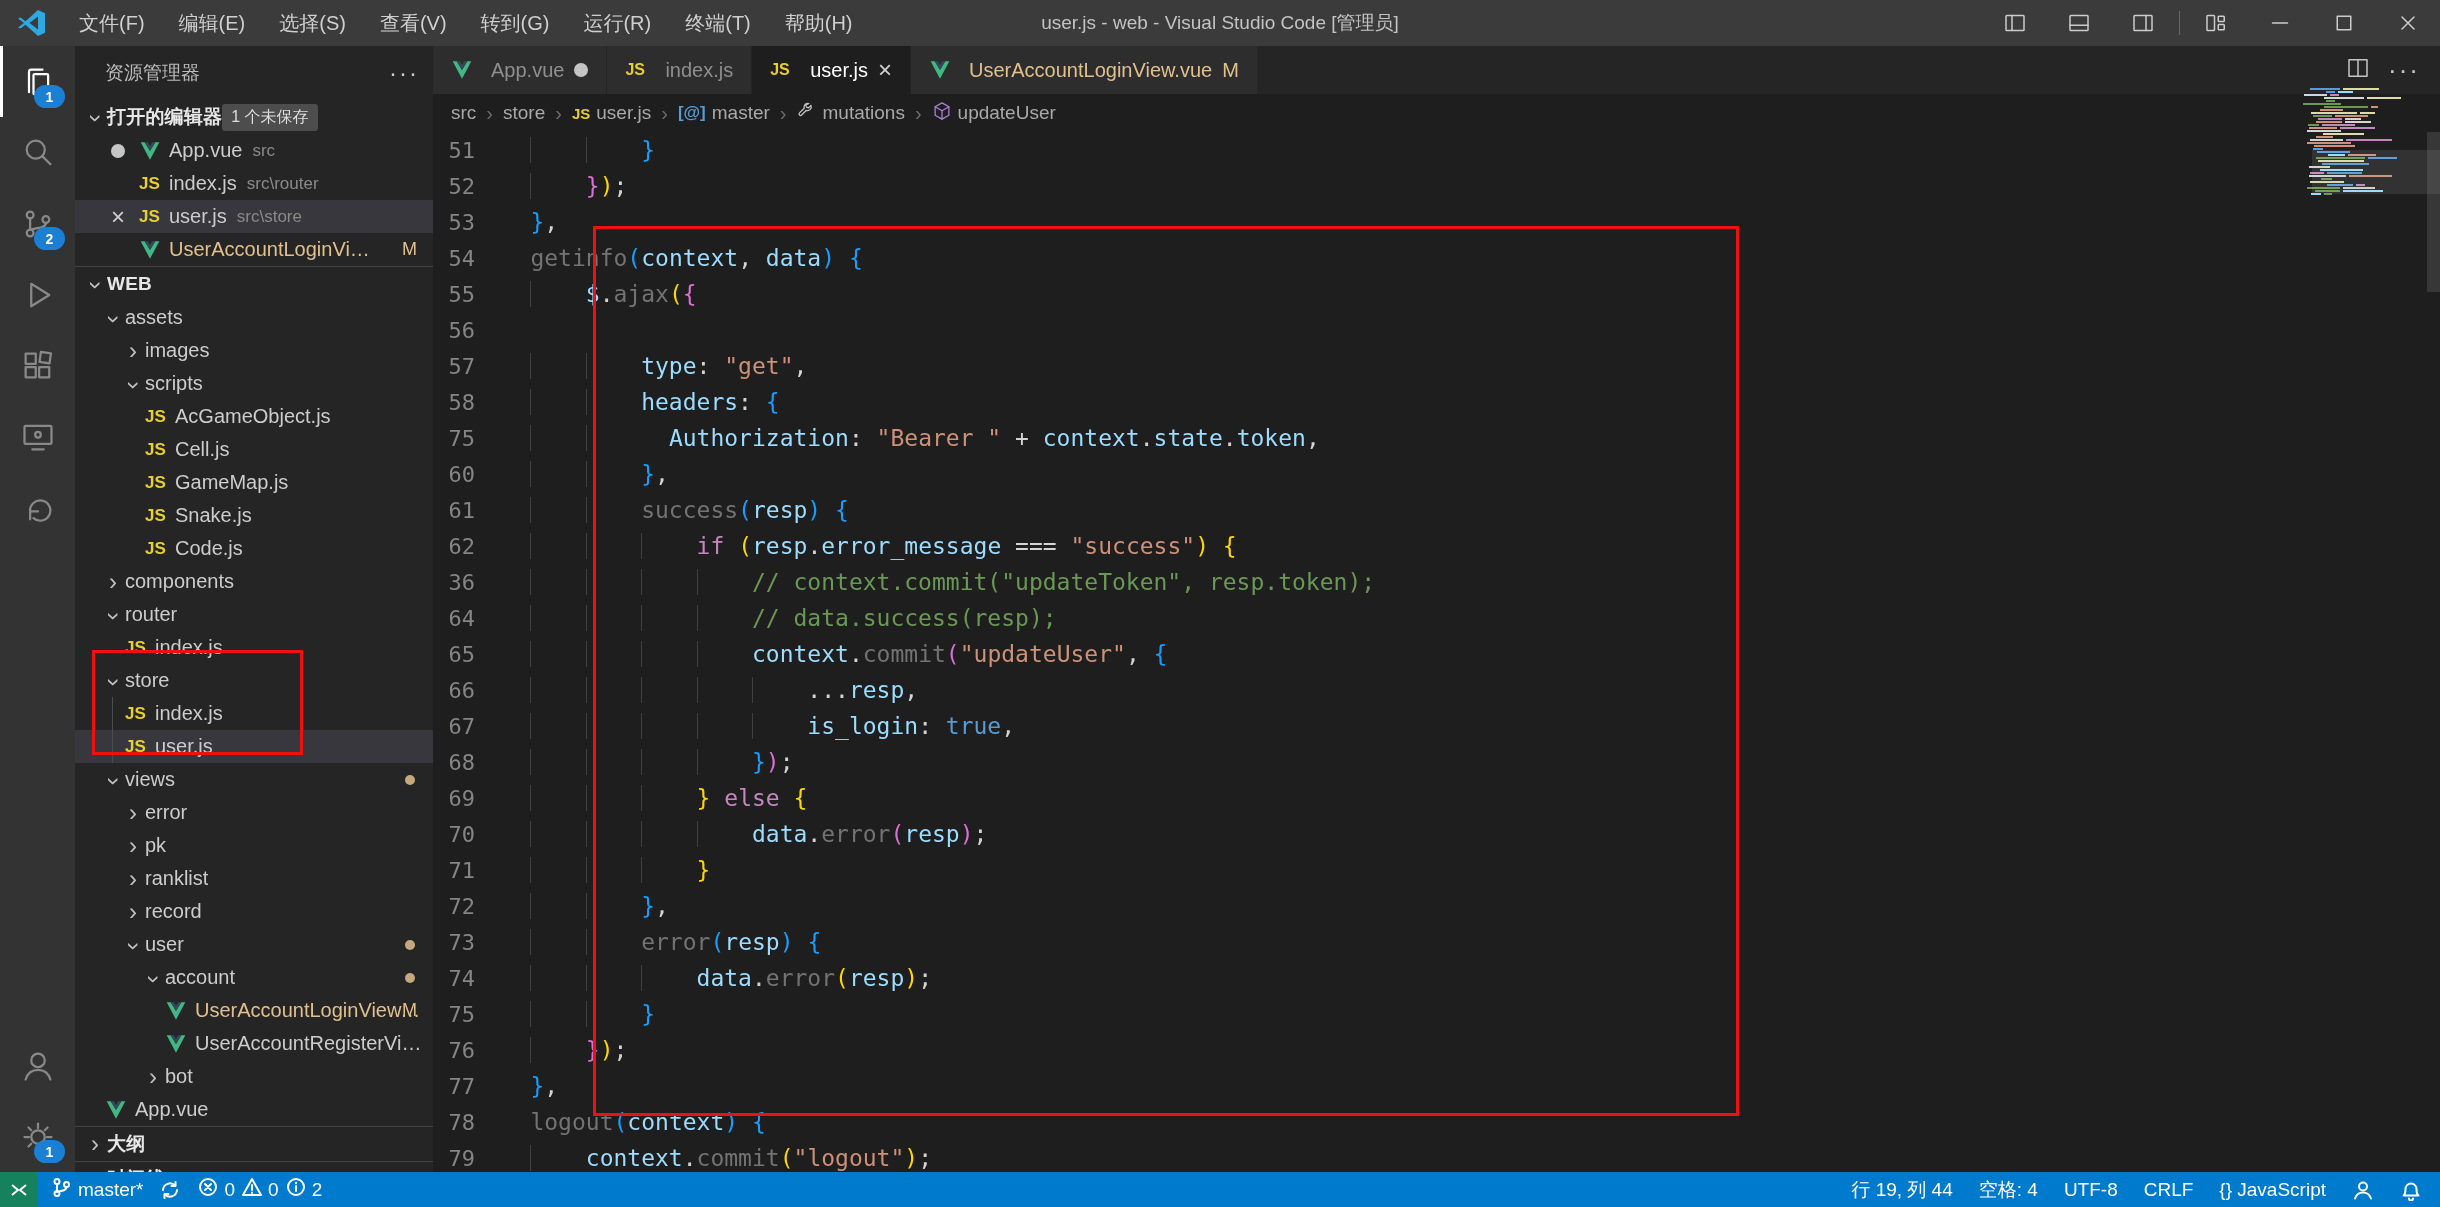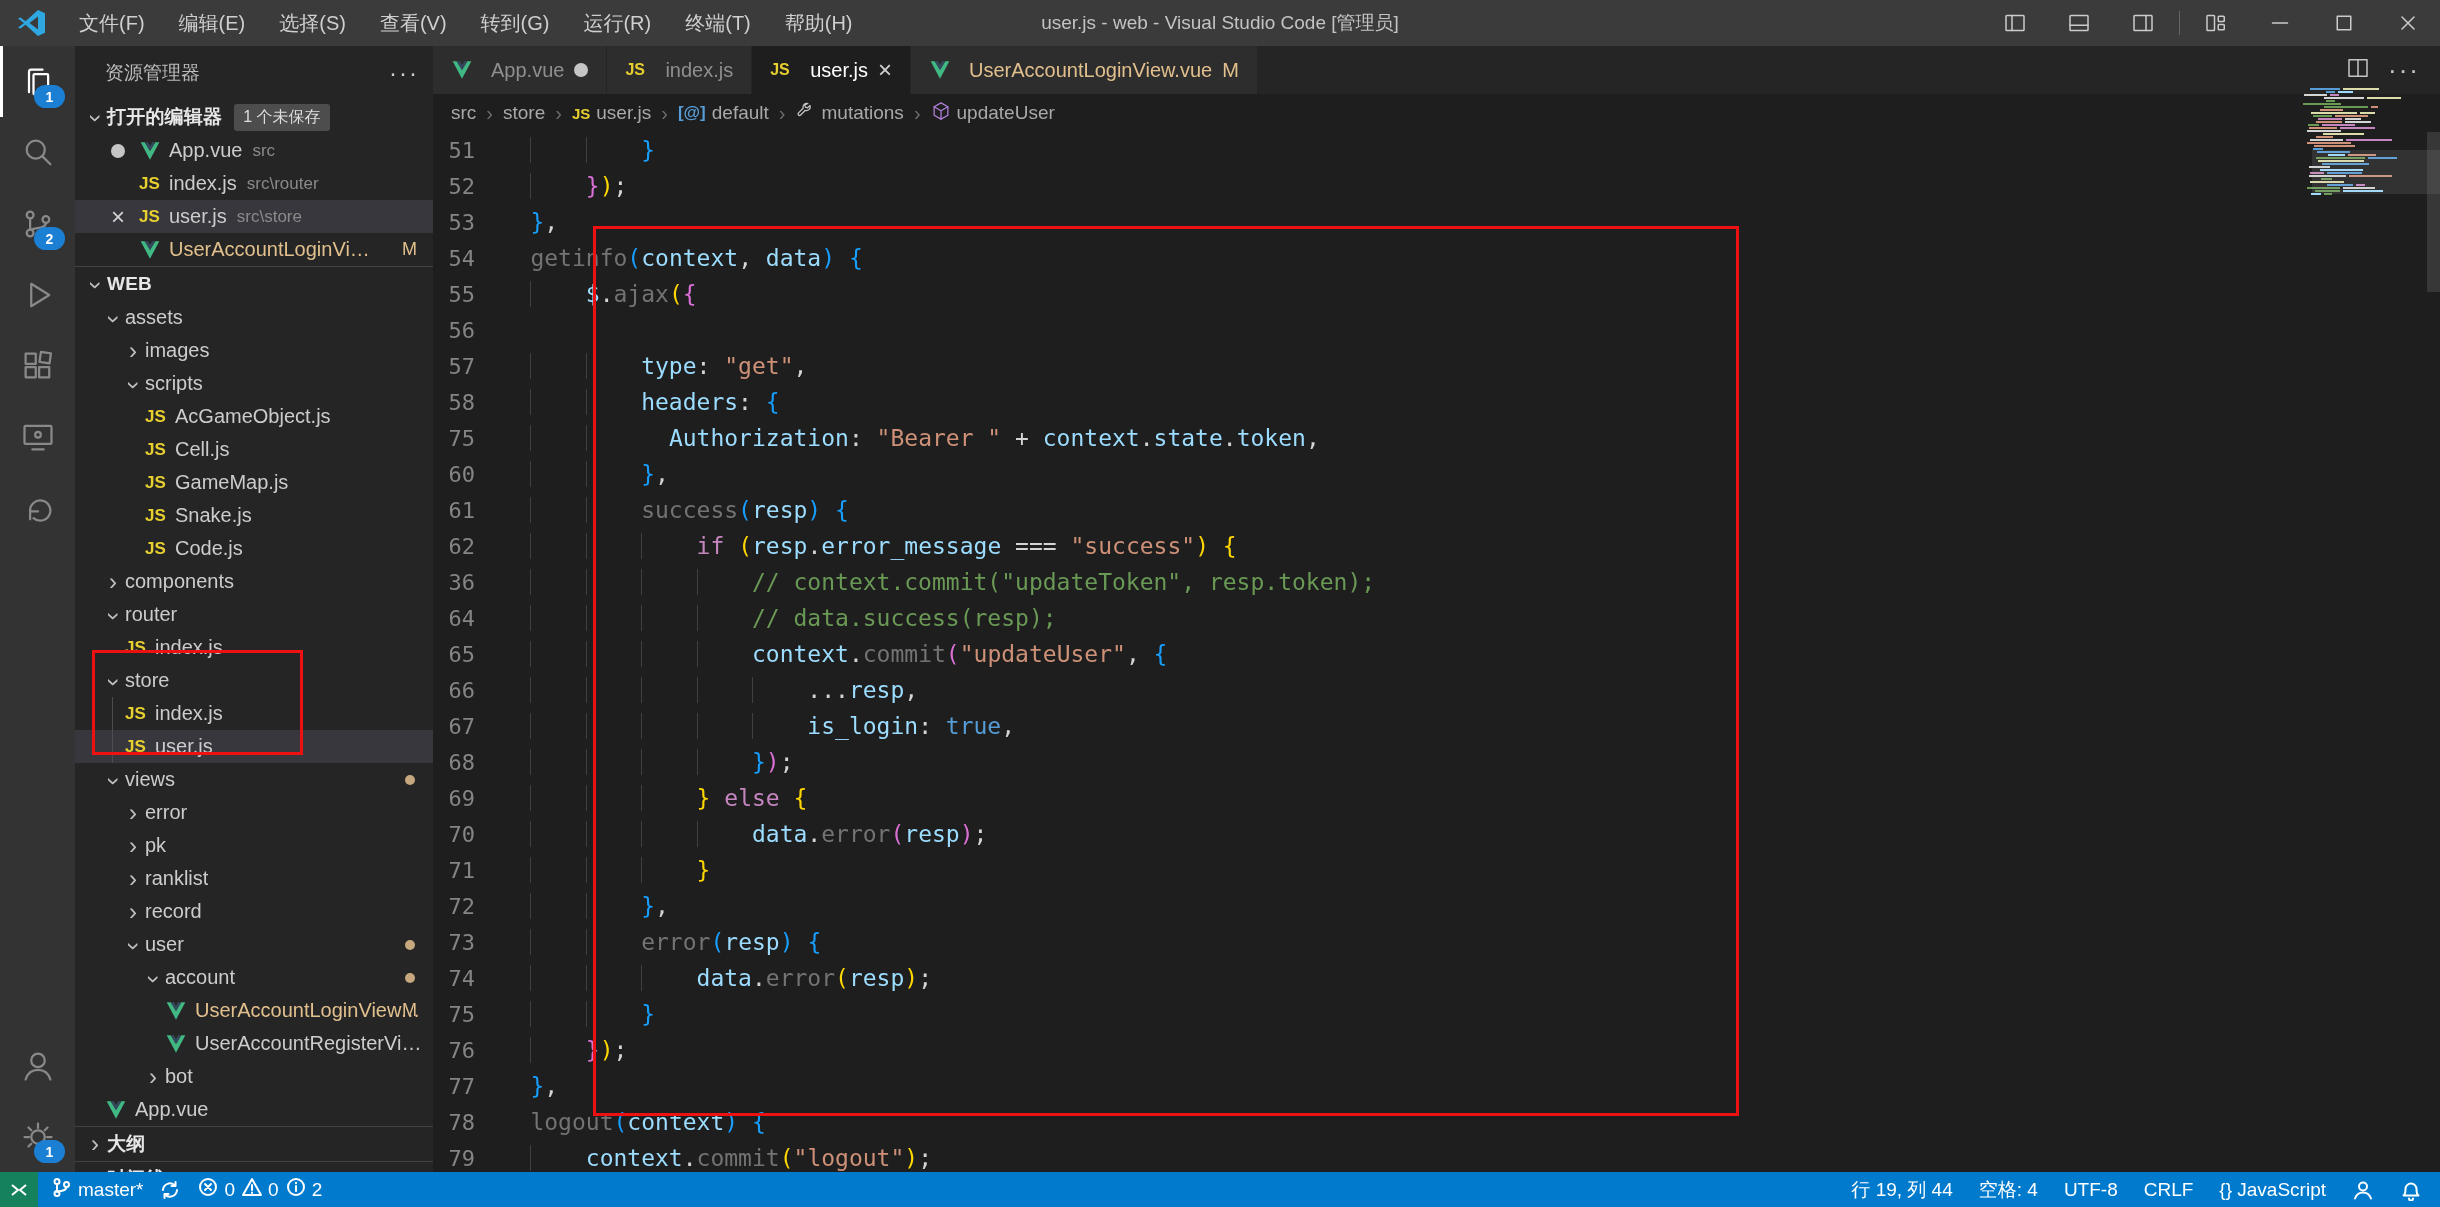--- a/index.html
+++ b/index.html
@@ -26,21 +26,21 @@
   .ab-bottom{margin-top:auto;}
   
   .sidebar{position:absolute;left:75px;top:46px;bottom:35px;width:358px;background:#252526;overflow:hidden;}
   .sb-title{height:54px;display:flex;align-items:center;padding:0 14px 0 30px;font-size:19px;color:#bbbbbb;}
   .sb-more{margin-left:auto;font-size:24px;letter-spacing:2px;color:#cccccc;cursor:pointer;}
   .sec-header{height:34px;display:flex;align-items:center;font-size:19px;color:#e7e7e7;padding-left:8px;}
   .sec-header b{font-weight:bold;letter-spacing:.2px;}
   .sec-header.bordered{border-top:1px solid rgba(120,120,120,.35);}
   .chev{display:inline-block;width:24px;text-align:center;font-size:24px;color:#c0c0c0;line-height:1;transform-origin:50% 55%;}
   .chev.down{transform:rotate(90deg);}
-  .unsaved-badge{margin-left:12px;background:#4d4d4d;color:#dddddd;font-size:16px;padding:3px 9px;border-radius:3px;font-weight:normal;}
+  .unsaved-badge{background:#4d4d4d;color:#dddddd;font-size:16px;padding:3px 9px;border-radius:3px;font-weight:normal;}
   .oe-row,.tree-row{height:33px;display:flex;align-items:center;font-size:20px;color:#cccccc;position:relative;cursor:pointer;}
   .oe-row{padding-left:36px;}
   .oe-row.active,.tree-row.selected{background:#37373d;}
   .oe-slot{width:28px;flex:none;display:flex;align-items:center;}
   .mod-dot{width:14px;height:14px;border-radius:50%;background:#c5c5c5;display:inline-block;}
   .close-x{font-size:24px;color:#d0d0d0;line-height:1;}
   .fi{width:30px;flex:none;display:flex;align-items:center;}
   .js-badge{color:#e7cf2f;font-weight:bold;font-size:17px;font-family:"Liberation Sans",sans-serif;}
   .vue-ic svg{width:22px;height:20px;}
   .oe-label{white-space:nowrap;overflow:hidden;text-overflow:ellipsis;max-width:210px;}
@@ -536,21 +536,21 @@
           <span>store</span>
         </span>
         <span class="bc-sep">›</span>
         <span class="bc-item">
           <span class="js-badge" style="font-size:15px;">JS</span>
           <span>user.js</span>
         </span>
         <span class="bc-sep">›</span>
         <span class="bc-item">
           <span class="bc-ns">[@]</span>
-          <span>default</span>
+          <span>master</span>
         </span>
         <span class="bc-sep">›</span>
         <span class="bc-item">
           <span class="bc-ic" style="color:#c5c5c5"><svg viewBox="0 0 32 32" fill="none" stroke="currentColor" stroke-width="2" stroke-linecap="round" stroke-linejoin="round">
               <path d="M19 4a6 6 0 0 0-7.5 7.5L4 19a2.4 2.4 0 0 0 3.4 3.4l7.5-7.5A6 6 0 0 0 22.4 7l-3.9 3.9-3.4-1-1-3.4Z"></path>
             </svg></span>
           <span>mutations</span>
         </span>
         <span class="bc-sep">›</span>
         <span class="bc-item">

